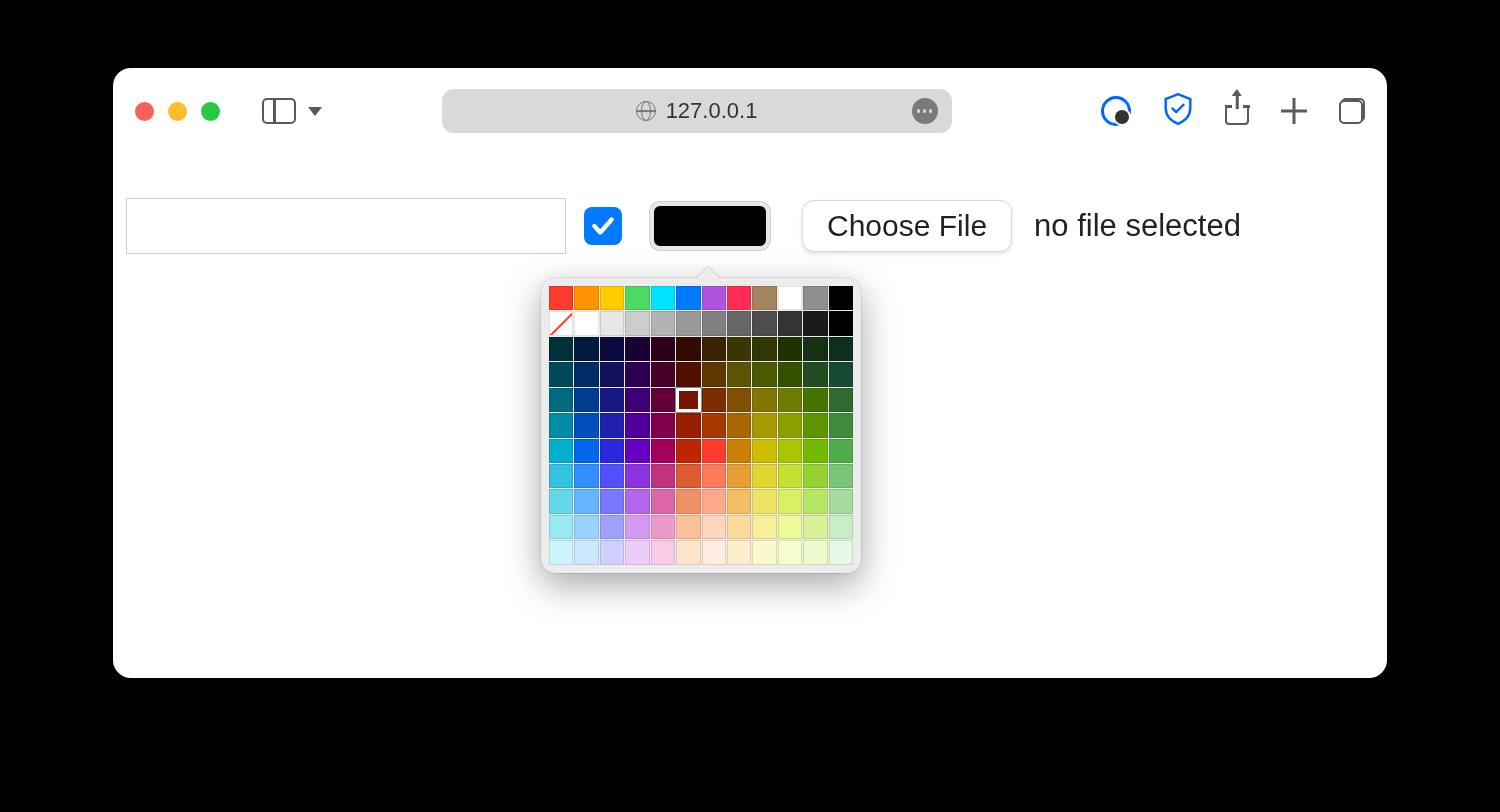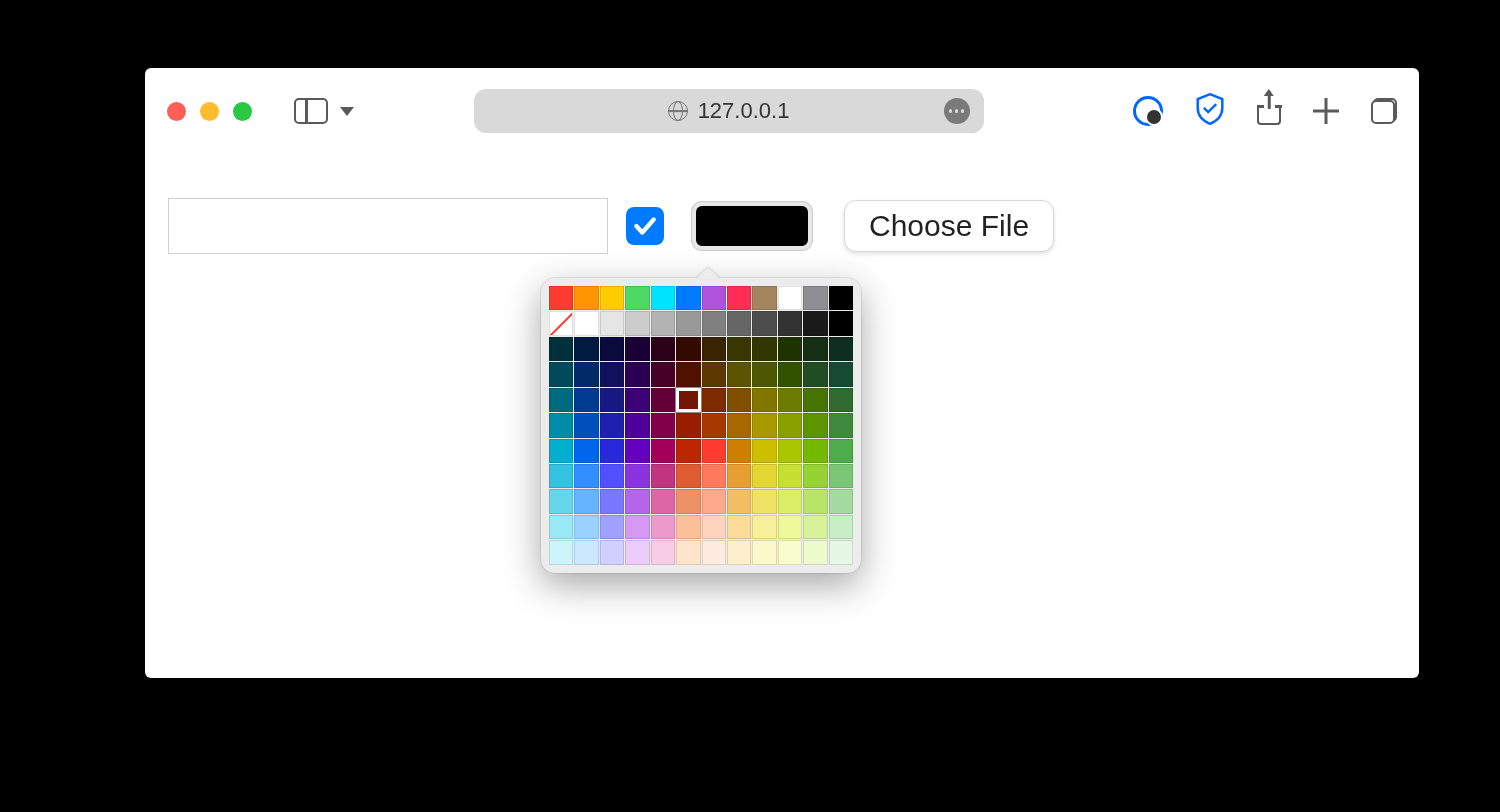--- a/index.html
+++ b/index.html
@@ -10,24 +10,23 @@
   font-family: -apple-system, BlinkMacSystemFont, "Helvetica Neue", sans-serif;
   overflow: hidden;
 }
 .browser-window {
   position: absolute;
   left: 113px;
   top: 68px;
   width: 1274px;
   height: 610px;
   background: #fff;
-  border-radius: 6px;
+  border-radius: 18px;
   box-shadow: 0 20px 60px rgba(0,0,0,0.5);
   overflow: visible;
-  margin-left: 32px;
 }
 .toolbar {
   height: 86px;
   display: flex;
   align-items: center;
   padding: 0 22px;
   gap: 18px;
 }
 .traffic-lights {
   display: flex;
@@ -252,21 +251,21 @@
   height: 20px;
   right: 0;
   top: 0;
 }
 
 .page-content {
   position: absolute;
   left: 0;
   right: 12px;
   top: 130px;
-  padding-left: 23px;
+  padding-left: 13px;
 }
 .form-row {
   display: flex;
   align-items: center;
   gap: 14px;
 }
 .text-input {
   width: 440px;
   height: 56px;
   border: 1px solid #d0d0d0;
@@ -422,20 +421,21 @@
   <div class="page-content">
     <div class="form-row">
       <input class="text-input" value="" style="">
       <div class="checkbox">
         <svg viewBox="0 0 24 24">
             <path d="M4 12 L9.5 18 L20 6" stroke="#fff" stroke-width="4" fill="none" stroke-linecap="round" stroke-linejoin="round"></path>
           </svg>
       </div>
       <div class="color-input" title="#000000"></div>
       <div class="file-button">Choose File</div>
+      <div class="file-status">no file selected</div>
     </div>
   </div>
 
 </div>
 
 <div class="color-popover">
   <div class="swatch-grid" id="swatch-grid">
       <div class="swatch" style="background: rgb(255, 59, 48);"></div>
       <div class="swatch" style="background: rgb(255, 149, 0);"></div>
       <div class="swatch" style="background: rgb(255, 204, 0);"></div>

